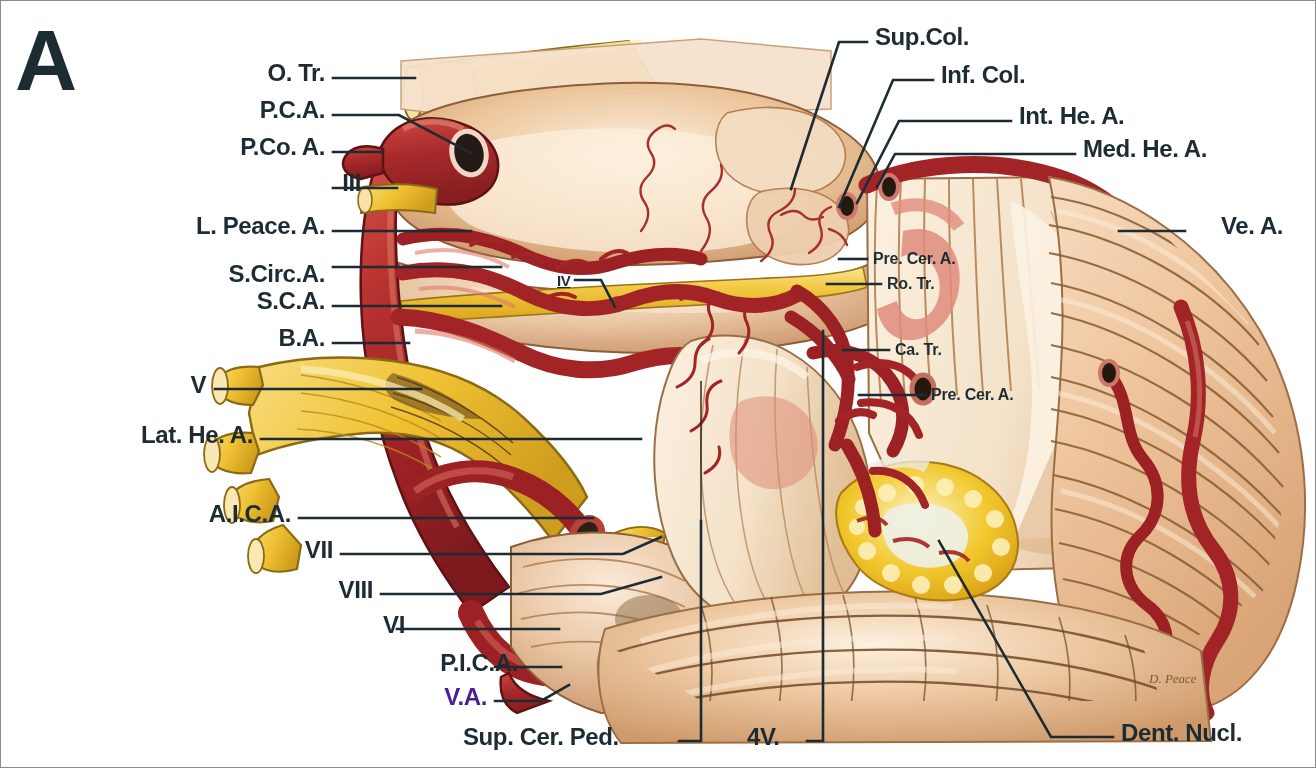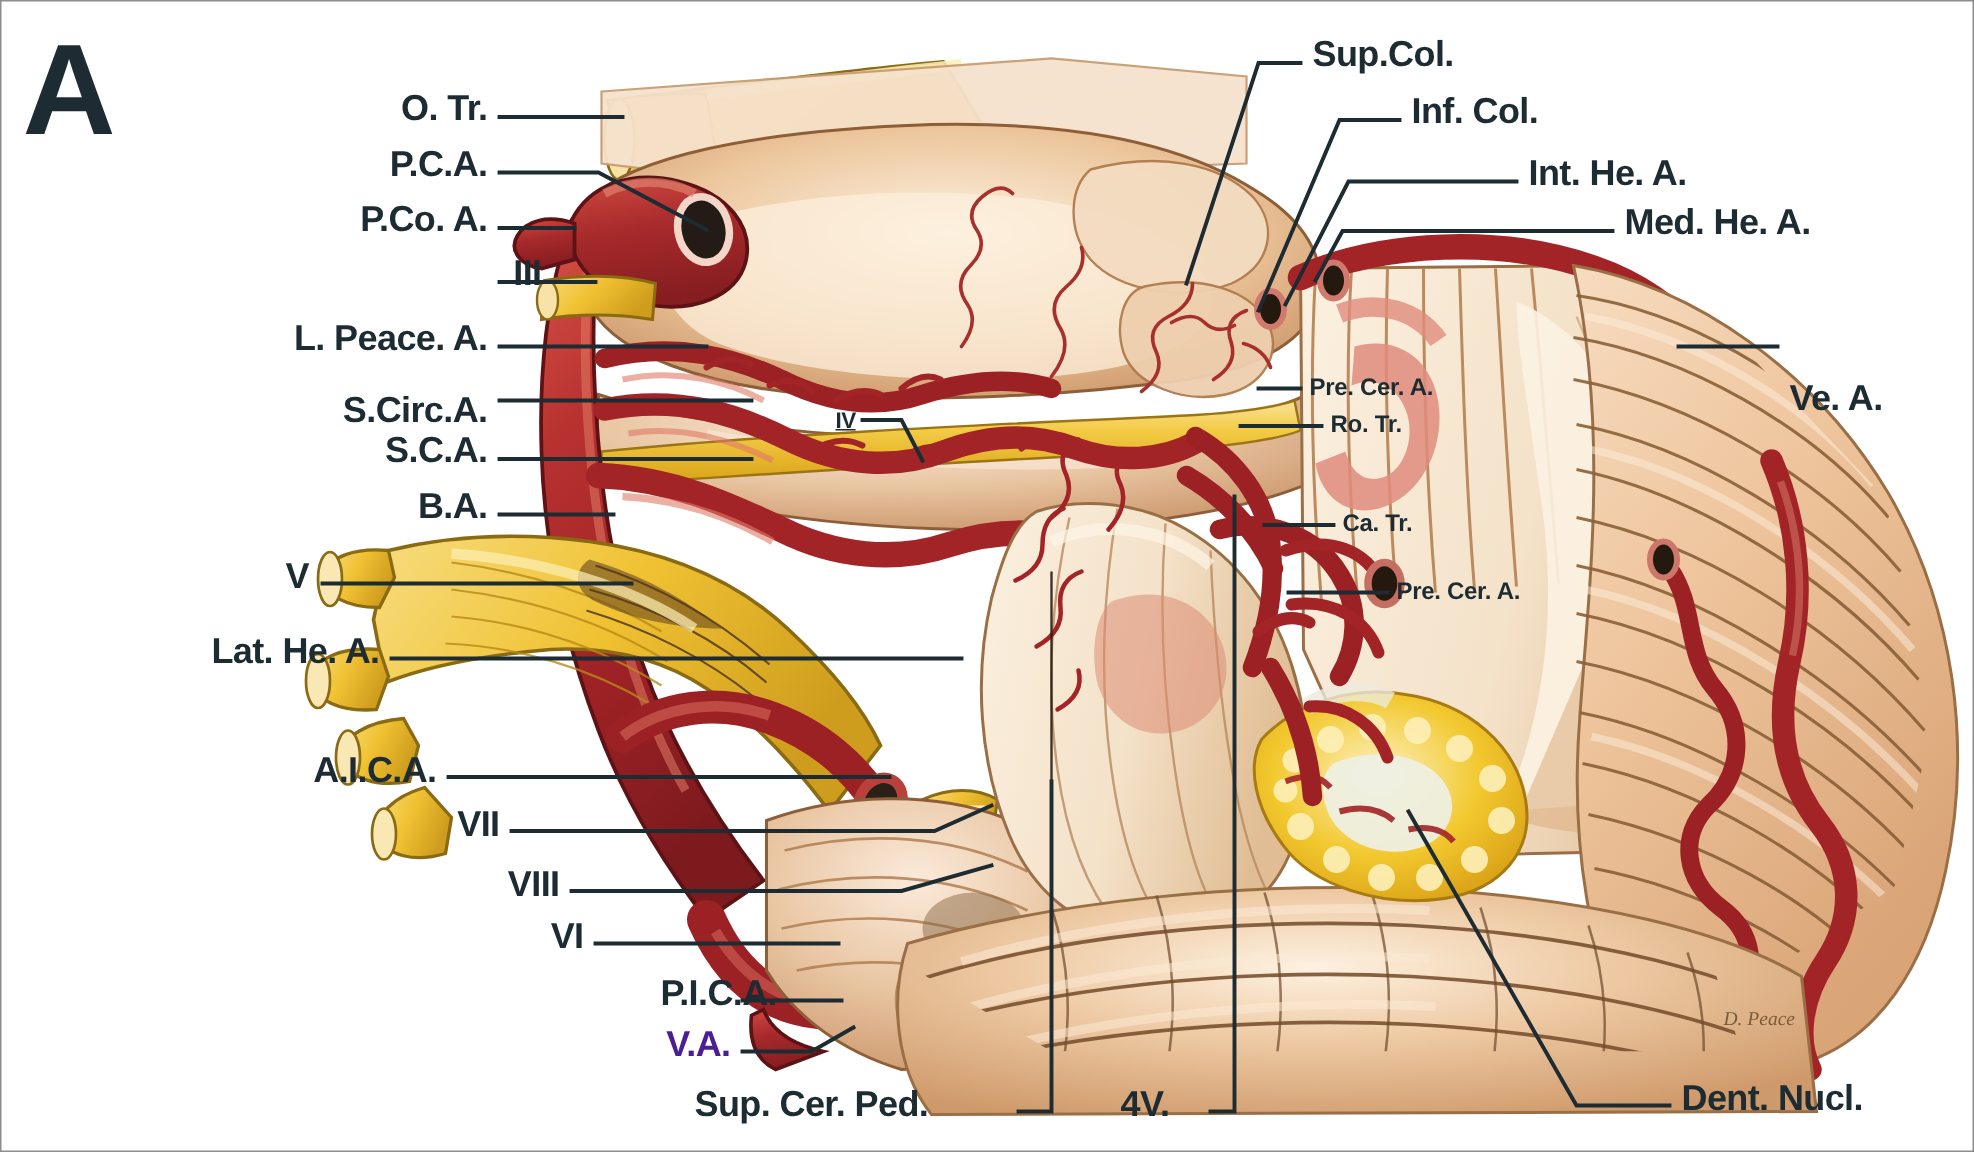--- a/index.html
+++ b/index.html
@@ -460,28 +460,28 @@
       <div class="lbl r" style="left: 324px; top: 170px; color: rgb(29, 43, 51); margin-left: 36px;">III</div>
       <div class="lbl r" style="left: 324px; top: 213px; color: rgb(29, 43, 51);">L. Peace. A.</div>
       <div class="lbl r" style="left: 324px; top: 249px; color: rgb(29, 43, 51); margin-top: 12px;">S.Circ.A.</div>
       <div class="lbl r" style="left: 324px; top: 288px; color: rgb(29, 43, 51);">S.C.A.</div>
       <div class="lbl r" style="left: 324px; top: 325px; color: rgb(29, 43, 51);">B.A.</div>
       <div class="lbl r" style="left: 205px; top: 372px; color: rgb(29, 43, 51);">V</div>
       <div class="lbl r" style="left: 252px; top: 422px; color: rgb(29, 43, 51);">Lat. He. A.</div>
       <div class="lbl r" style="left: 290px; top: 501px; color: rgb(29, 43, 51);">A.I.C.A.</div>
       <div class="lbl r" style="left: 332px; top: 537px; color: rgb(29, 43, 51); text-align: right;">VII</div>
       <div class="lbl r" style="left: 372px; top: 577px; color: rgb(29, 43, 51);">VIII</div>
-      <div class="lbl r" style="left: 388px; top: 612px; color: rgb(29, 43, 51);">VI</div>
+      <div class="lbl r" style="left: 404px; top: 612px; color: rgb(29, 43, 51);">VI</div>
       <div class="lbl r" style="left: 486px; top: 650px; color: rgb(29, 43, 51); margin-left: 31px;">P.I.C.A.</div>
       <div class="lbl r" style="left: 486px; top: 684px; color: #4c1d95;">V.A.</div>
       <div class="lbl" style="left: 874px; top: 24px; color: rgb(29, 43, 51);">Sup.Col.</div>
       <div class="lbl" style="left: 940px; top: 62px; color: rgb(29, 43, 51);">Inf. Col.</div>
       <div class="lbl" style="left: 1018px; top: 103px; color: rgb(29, 43, 51);">Int. He. A.</div>
       <div class="lbl" style="left: 1082px; top: 136px; color: rgb(29, 43, 51);">Med. He. A.</div>
-      <div class="lbl" style="left: 1192px; top: 213px; color: rgb(29, 43, 51); margin-top: 40px;">Ve. A.</div>
+      <div class="lbl" style="left: 1220px; top: 213px; color: rgb(29, 43, 51);">Ve. A.</div>
       <div class="lbl" style="left: 1120px; top: 720px; color: rgb(29, 43, 51);">Dent. Nucl.</div>
       <div class="lbl small" style="left: 872px; top: 250px; color: rgb(29, 43, 51);">Pre. Cer. A.</div>
       <div class="lbl small" style="left: 886px; top: 275px; color: rgb(29, 43, 51);">Ro. Tr.</div>
       <div class="lbl small" style="left: 894px; top: 341px; color: rgb(29, 43, 51);">Ca. Tr.</div>
       <div class="lbl small" style="left: 930px; top: 386px; color: rgb(29, 43, 51);">Pre. Cer. A.</div>
       <div class="lbl tiny" style="left: 556px; top: 272px; color: rgb(29, 43, 51); text-decoration: underline;">IV</div>
       <div class="lbl" style="left: 462px; top: 724px; color: rgb(29, 43, 51);">Sup. Cer. Ped.</div>
       <div class="lbl" style="left: 746px; top: 724px; color: rgb(29, 43, 51); text-align: center;">4V.</div>
     </div>
 

